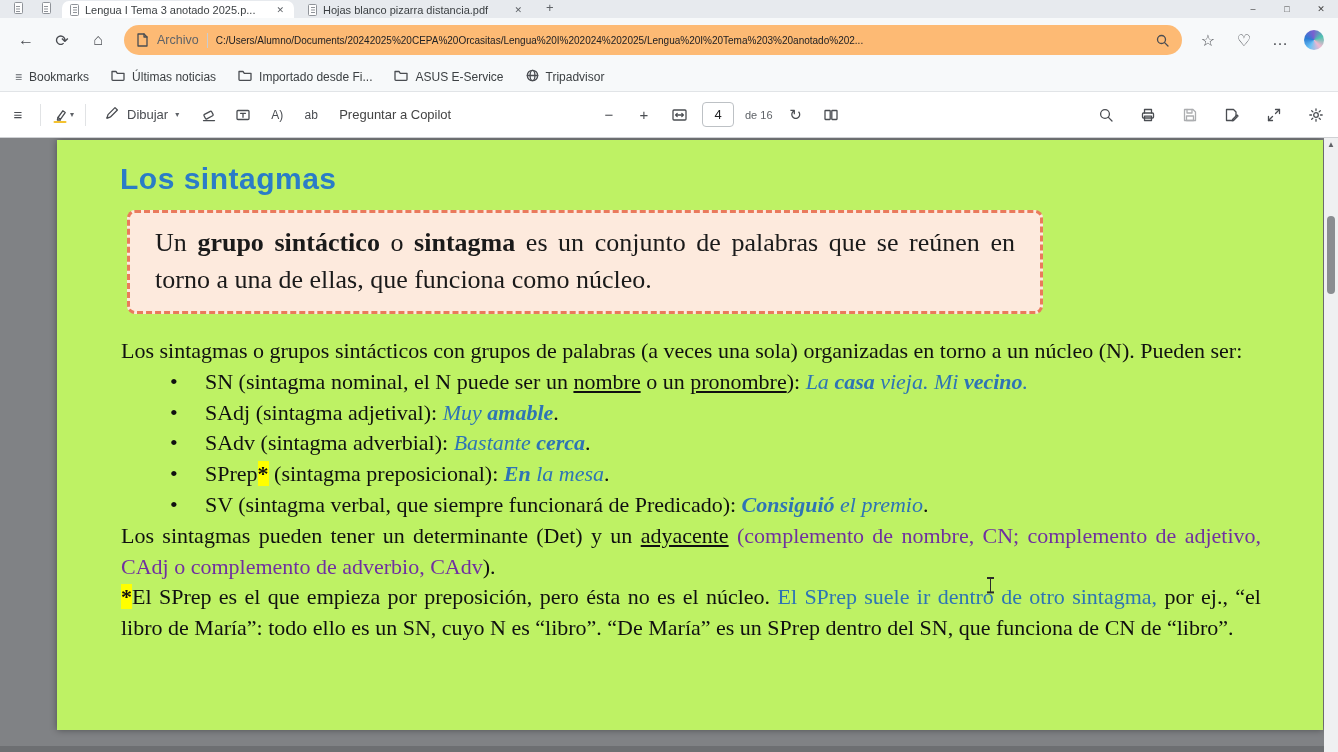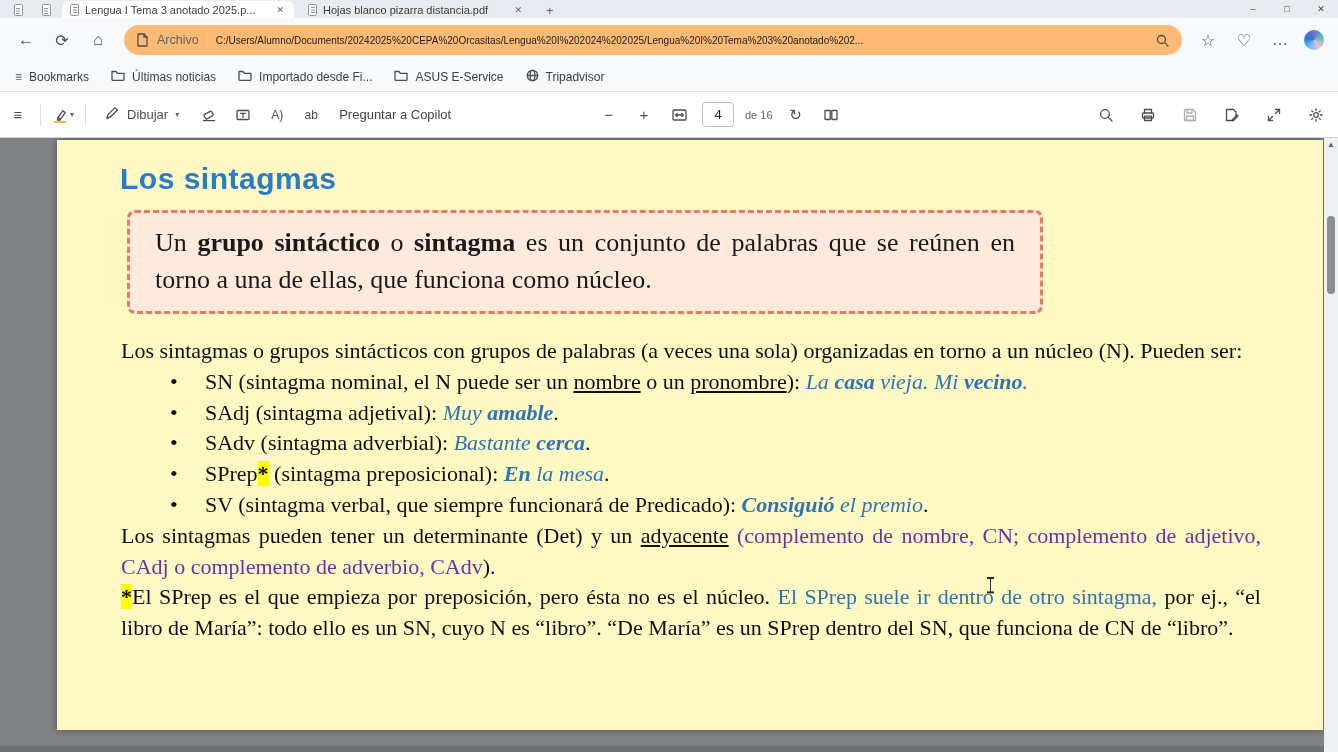--- a/index.html
+++ b/index.html
@@ -2,21 +2,21 @@
 <html><head>
 <meta charset="utf-8">
 <style>
   * { box-sizing: border-box; margin: 0; padding: 0; }
   html,body { width:1338px; height:752px; overflow:hidden; }
   body { font-family:"Liberation Sans", sans-serif; background:#808285; cursor:default; position:relative; }
 
   svg { stroke:#4a4d52; fill:none; stroke-width:1.3; stroke-linecap:round; stroke-linejoin:round; }
 
   
-  .tabstrip { position:absolute; top:0; left:0; right:0; height:18px; background:#e7eaee; display:flex; align-items:flex-end; }
+  .tabstrip { position:absolute; top:0; left:0; right:0; height:18px; background:#e7eaee; display:flex; align-items:flex-start; }
   .tsbtn { width:20px; height:16px; display:flex; align-items:center; justify-content:center; margin-left:8px; }
   .mini-doc { width:9px; height:12px; background:#fdfdfd; border:1px solid #8f9399; border-radius:1.5px; position:relative; }
   .mini-doc::after { content:""; position:absolute; left:1.5px; top:2.5px; width:4px; height:1px; background:#8f9399; box-shadow:0 2.5px 0 #8f9399, 0 5px 0 #8f9399; }
   .tab { height:17px; margin-top:1px; margin-left:6px; border-radius:7px 7px 0 0; display:flex; align-items:center; gap:6px; padding:0 8px; font-size:11px; color:#3c4043; width:232px; }
   .tab.active { background:#ffffff; }
   .tab-title { white-space:nowrap; overflow:hidden; text-overflow:clip; flex:1; }
   .tab-close { font-size:9px; color:#5f6368; padding:0 2px; }
   .newtab { font-size:13px; color:#5f6368; margin-left:10px; padding:0 4px; }
   .ts-spacer { flex:1; }
   .wbtn { width:34px; height:18px; display:flex; align-items:center; justify-content:center; font-size:9px; color:#444; }
@@ -47,21 +47,21 @@
   .chev { font-size:8px; color:#5f6368; }
   .drawbtn { display:flex; align-items:center; gap:7px; font-size:13px; padding:4px 8px; border-radius:4px; }
   .ask-copilot { font-size:13px; color:#444; padding:4px 6px; }
   .glyph-sm { font-size:12px; letter-spacing:0; }
   .pageinput { width:32px; height:25px; border:1px solid #bdc1c5; border-radius:4px; text-align:center; font-size:13px; color:#202124; background:#fff; font-family:"Liberation Sans",sans-serif; }
   .pagetotal { font-size:11px; color:#5f6368; }
   .disabled { opacity:.45; }
 
   
   .content { position:absolute; top:138px; left:0; right:0; bottom:0; background:#808285; overflow:hidden; }
-  .page { position:absolute; left:57px; top:2px; width:1266px; height:590px; background:#fef9c3; box-shadow:0 0 7px rgba(0,0,0,.4); }
+  .page { position:absolute; left:57px; top:2px; width:1266px; height:590px; background:#bef264; box-shadow:0 0 7px rgba(0,0,0,.4); }
   .bottomband { position:absolute; left:0; right:14px; bottom:0; height:6px; background:#6d6f72; }
 
   .scrollbar { position:absolute; right:0; top:0; bottom:0; width:14px; background:#eff0f1; }
   .sb-up { position:absolute; top:2px; left:0; width:14px; text-align:center; font-size:8px; color:#606368; }
   .sb-thumb { position:absolute; top:78px; left:3px; width:8px; height:78px; background:#8a8d91; border-radius:4px; }
 
   .page-title { position:absolute; left:63px; top:22px; font-size:30px; font-weight:bold; letter-spacing:.5px; color:#2a7cc7; }
   .defbox { position:absolute; left:70px; top:70px; width:916px; border:3px dashed #ea7a5c; border-radius:8px; background:#fdeadd;
     padding:11px 25px 13px; font-family:"Liberation Serif", serif; font-size:26px; line-height:37px; color:#1a1a1a; text-align:justify; }
 

